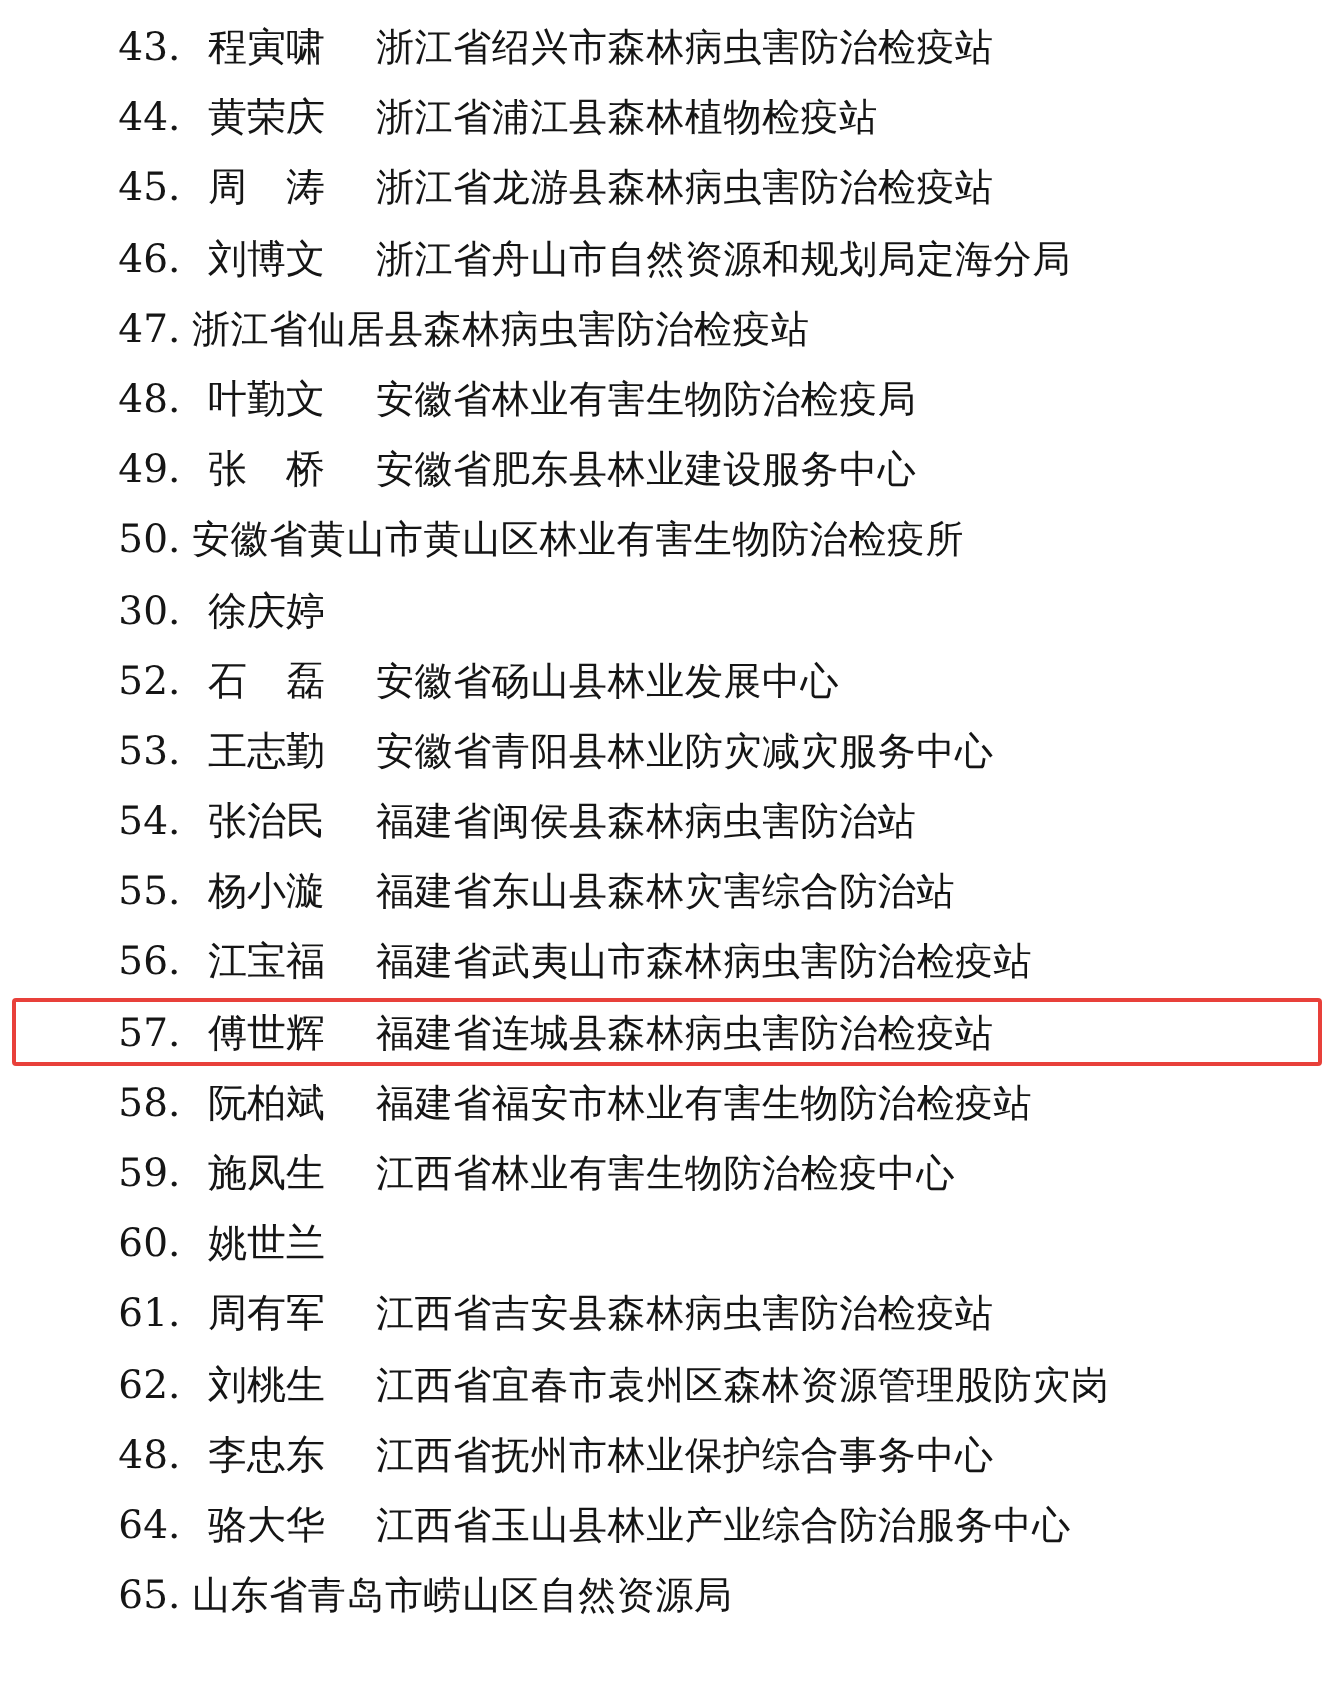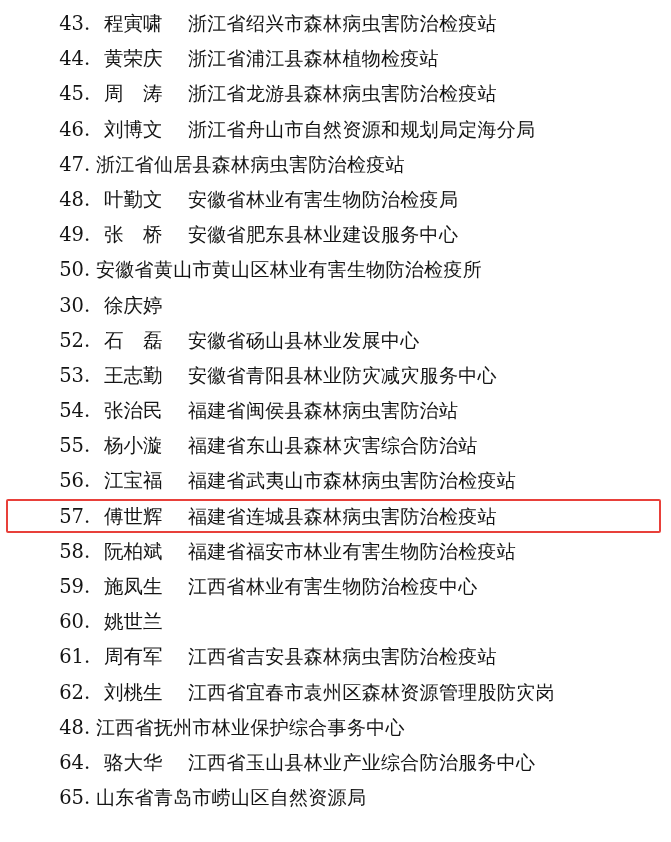--- a/index.html
+++ b/index.html
@@ -198,20 +198,21 @@
       </li>
       <li class="row">
         <span class="num">62</span>
         <span class="dot">.</span>
         <span class="name">刘桃生</span>
         <span class="org">江西省宜春市袁州区森林资源管理股防灾岗</span>
       </li>
       <li class="row">
         <span class="num">48</span>
         <span class="dot">.</span>
+        <span class="name">李忠东</span>
         <span class="org">江西省抚州市林业保护综合事务中心</span>
       </li>
       <li class="row">
         <span class="num">64</span>
         <span class="dot">.</span>
         <span class="name">骆大华</span>
         <span class="org">江西省玉山县林业产业综合防治服务中心</span>
       </li>
       <li class="row">
         <span class="num">65</span>

